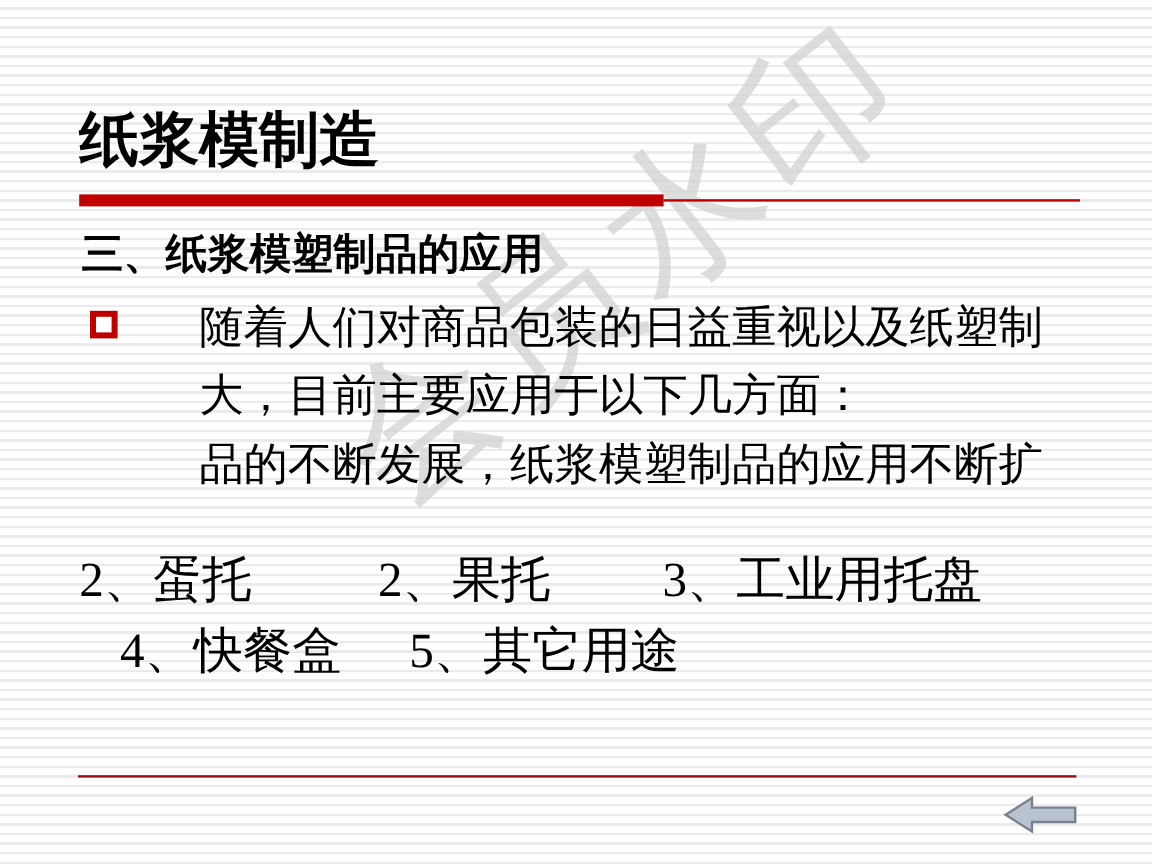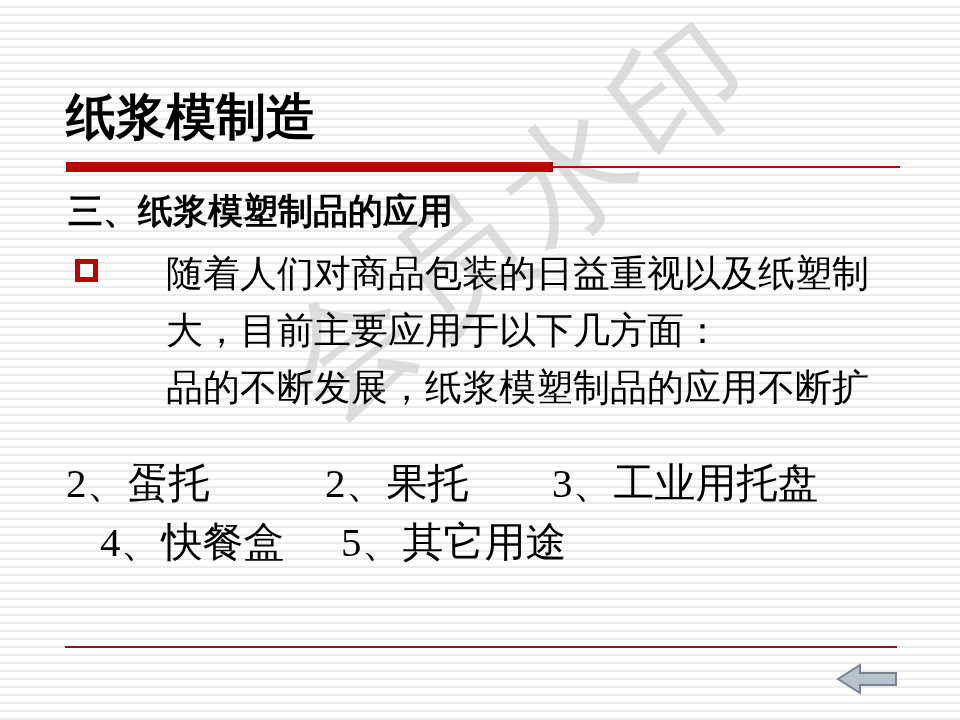--- a/index.html
+++ b/index.html
@@ -43,21 +43,21 @@
     font-size:37px;line-height:57px;width:800px;margin-left:48px;
   }
   .paragraph div{white-space:nowrap;}
   .list-row{
     position:absolute;left:0;z-index:2;width:960px;height:50px;
     font-size:41px;line-height:50px;
   }
   .list-row .li{position:absolute;white-space:nowrap;}
   .row1{top:458px;}
   .row2{top:517px;margin-left:34px;}
-  .r1-i1{left:66px;}  .r1-i2{left:315px;margin-left:10px;} .r1-i3{left:552px;}
+  .r1-i1{left:66px;}  .r1-i2{left:315px;} .r1-i3{left:552px;}
   .r2-i1{left:66px;}  .r2-i2{left:307px;text-align:right;}
   .footer-rule{
     position:absolute;left:65px;top:646px;width:832px;height:2px;z-index:2;
     background:#991111;
   }
   .back-arrow{
     position:absolute;left:836px;top:663px;width:62px;height:32px;z-index:3;
     cursor:pointer;
   }
 </style>

